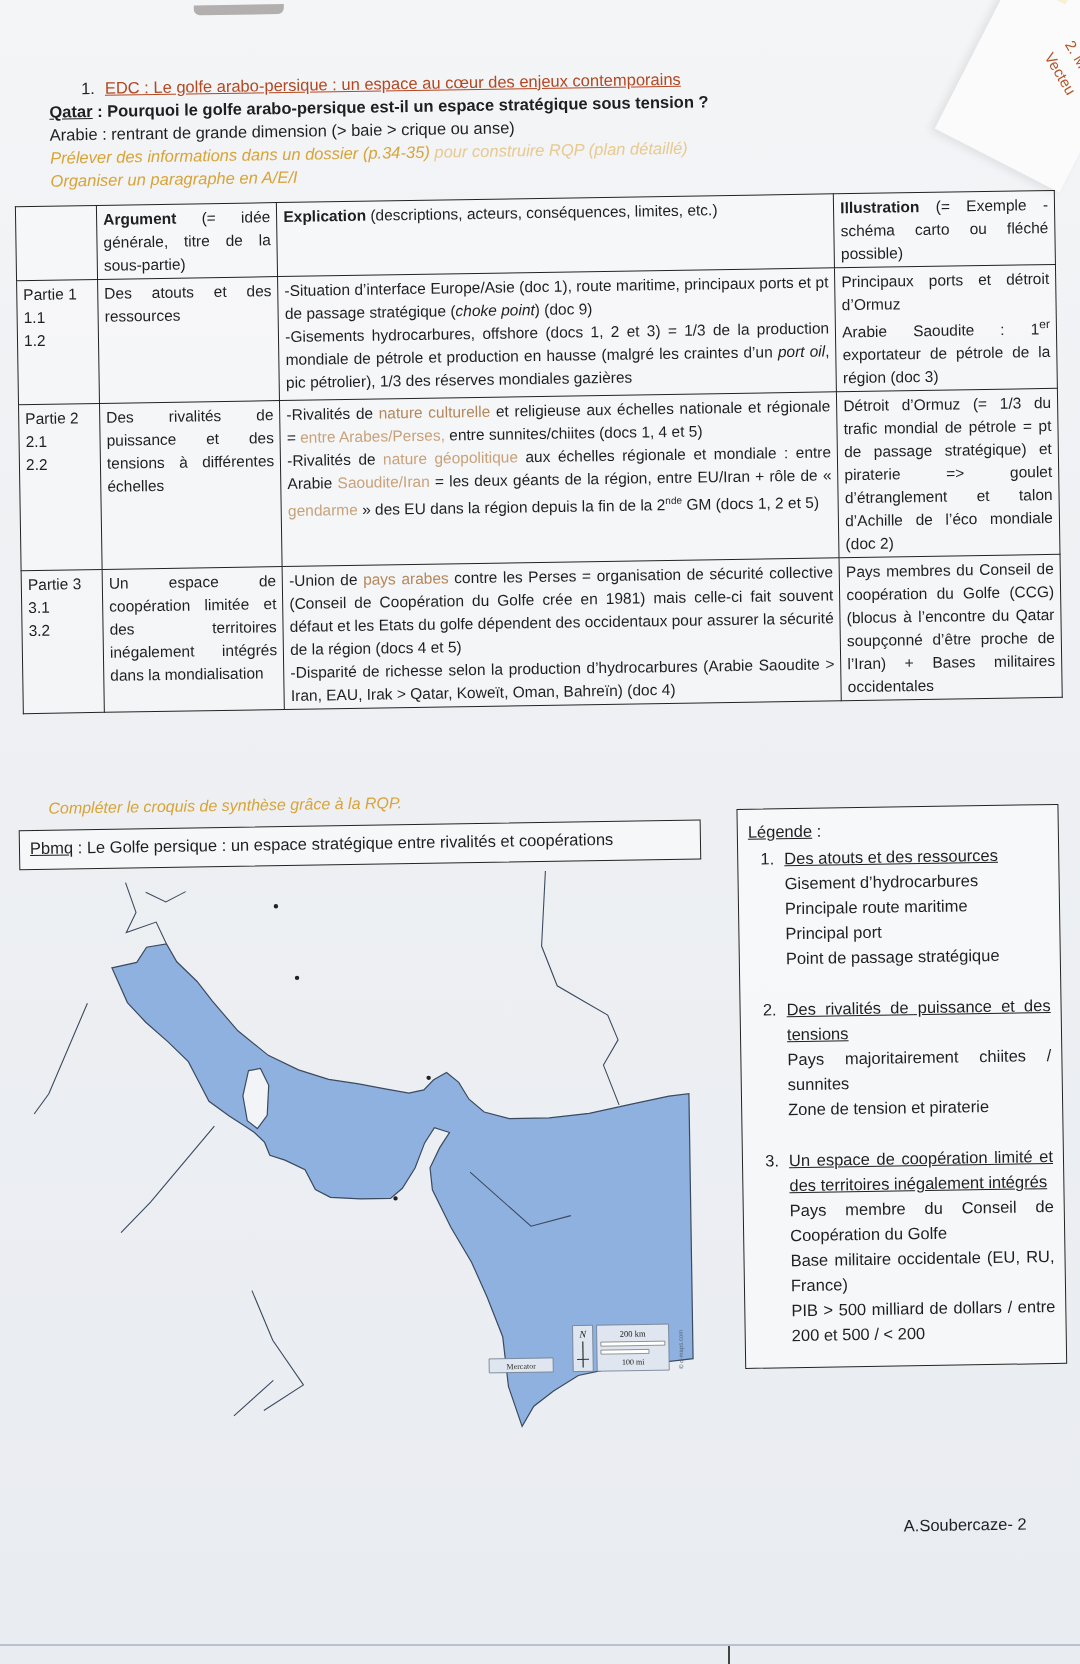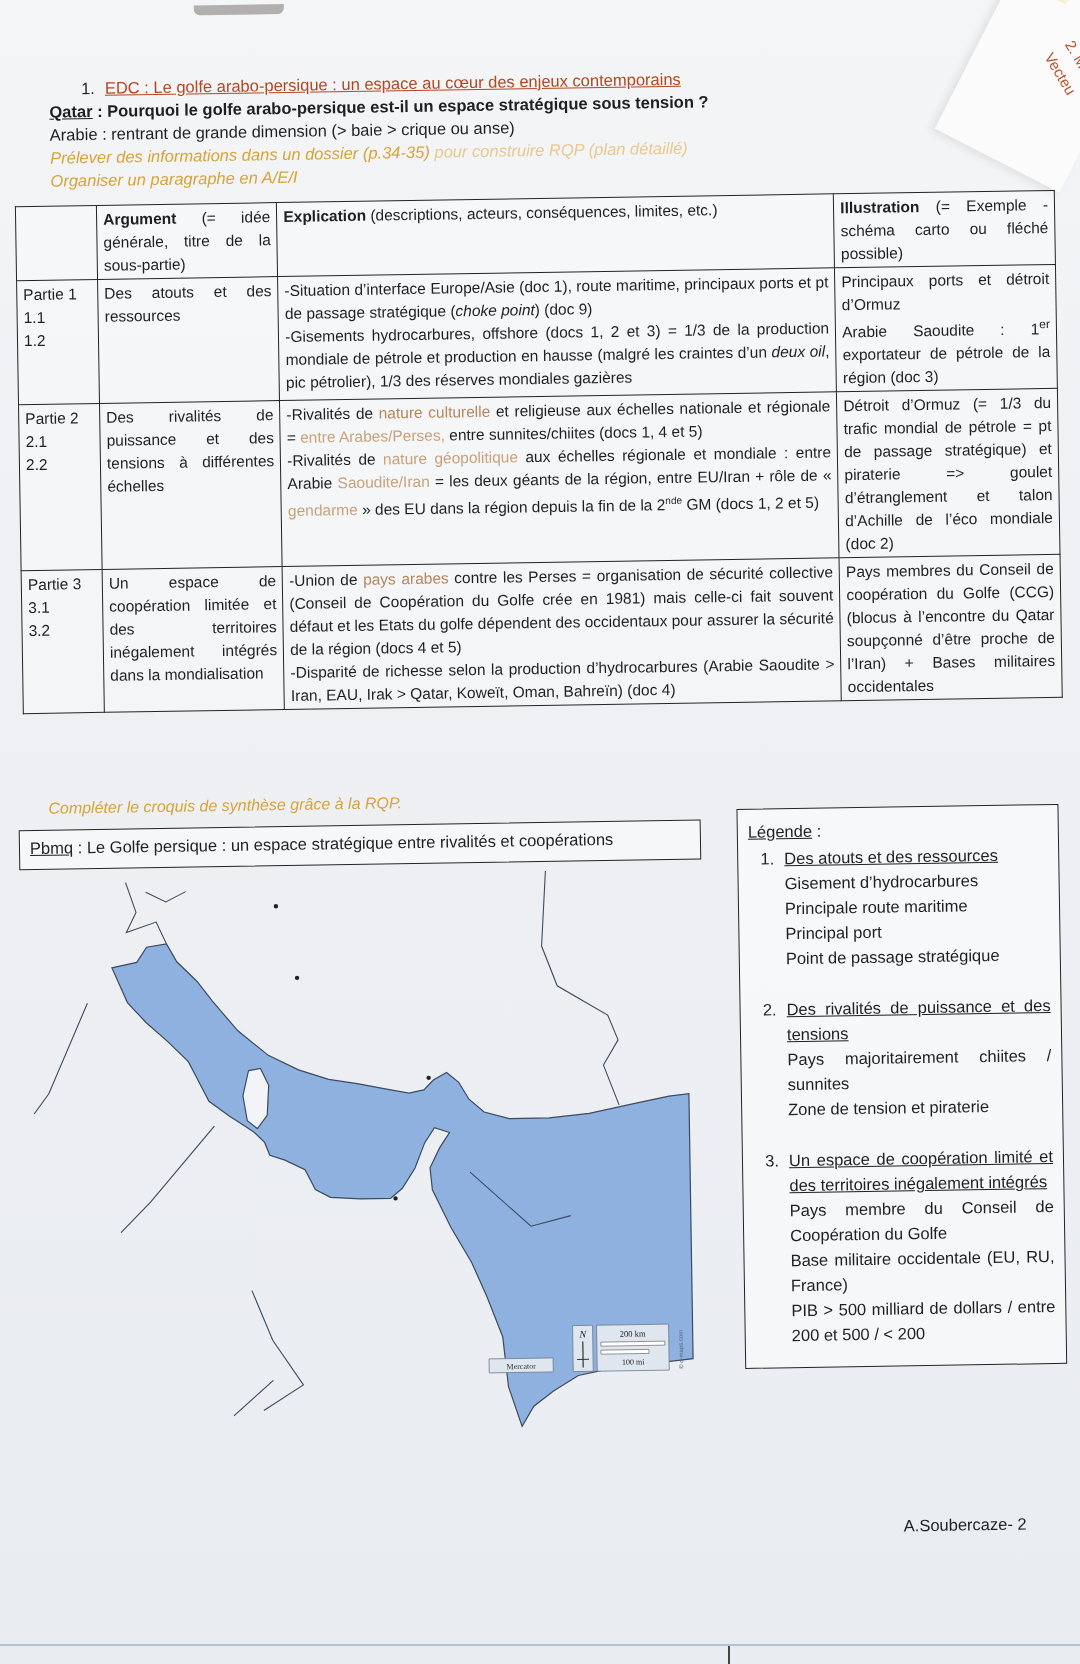--- a/index.html
+++ b/index.html
@@ -116,21 +116,21 @@
 
     <tr>
       <td class="c1">
         <div>Partie 1</div>
         <div>1.1</div>
         <div>1.2</div>
       </td>
       <td class="c2">Des atouts et des ressources</td>
       <td class="c3">
         <div><span>-Situation d’interface Europe/Asie (doc 1), route maritime, principaux ports et pt de passage stratégique (</span><span class="it">choke point</span><span>) (doc 9)</span></div>
-        <div><span>-Gisements hydrocarbures, offshore (docs 1, 2 et 3) = 1/3 de la production mondiale de pétrole et production en hausse (malgré les craintes d’un </span><span class="it">deux oil</span><span>, pic pétrolier), 1/3 des réserves mondiales gazières</span></div>
+        <div><span>-Gisements hydrocarbures, offshore (docs 1, 2 et 3) = 1/3 de la production mondiale de pétrole et production en hausse (malgré les craintes d’un </span><span class="it">port oil</span><span>, pic pétrolier), 1/3 des réserves mondiales gazières</span></div>
       </td>
       <td class="c4">
         <div>Principaux ports et détroit d’Ormuz</div>
         <div><span>Arabie Saoudite : 1</span><sup style="font-size:12px">er</sup><span> exportateur de pétrole de la région (doc 3)</span></div>
       </td>
     </tr>
 
     <tr>
       <td class="c1">
         <div>Partie 2</div>

